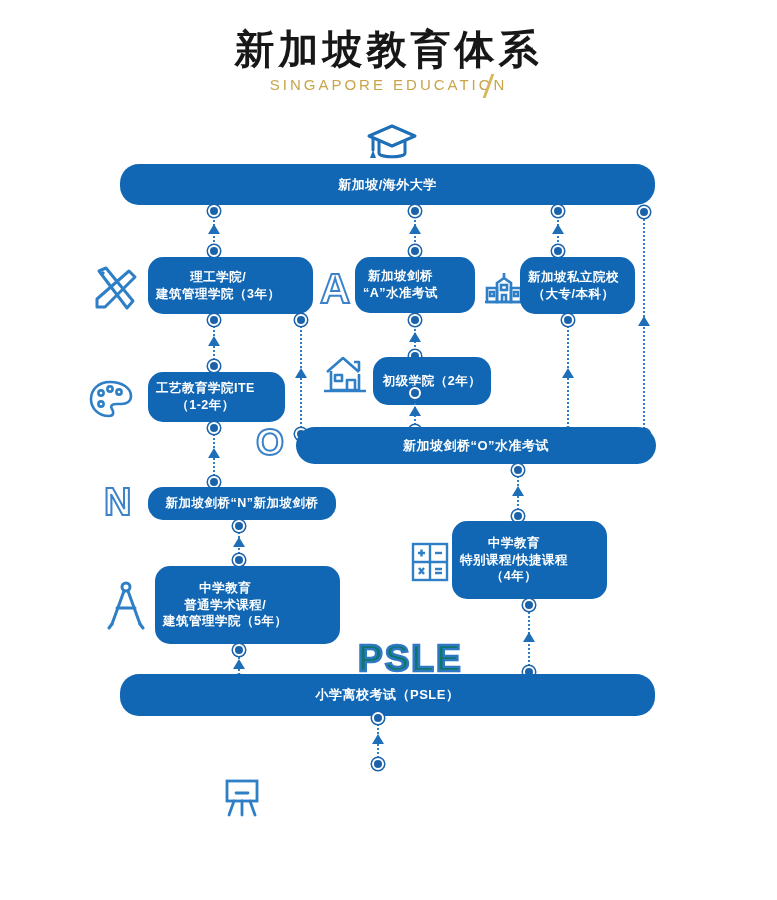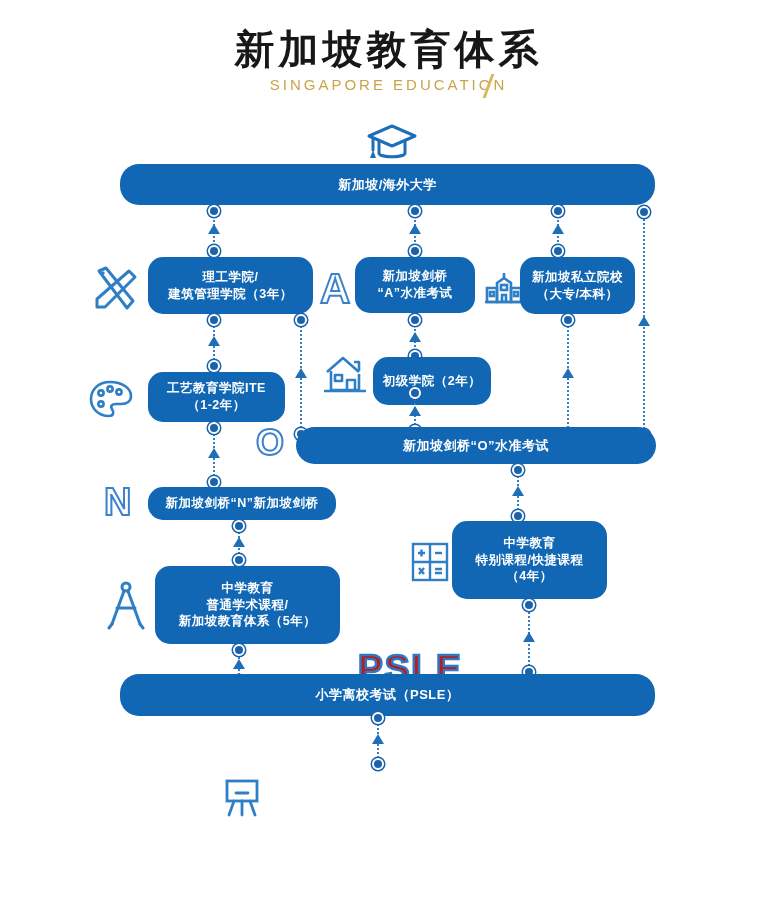--- a/index.html
+++ b/index.html
@@ -22,21 +22,21 @@
   }
   .subtitle-slash{
     position:absolute;left:487px;top:74px;width:18px;height:24px;
     border-left:3px solid #d8b65c;transform:skewX(-20deg);
   }
 
   
   .box{
     position:absolute;background:#1167b4;color:#ffffff;
     border-radius:15px;box-sizing:border-box;
-    display:flex;align-items:center;justify-content:center;
+    display:flex;align-items:center;justify-content:flex-start;
     text-align:center;line-height:1.35;font-size:12.5px;font-weight:700;
     letter-spacing:.5px;padding:4px 8px;
   }
   .box.wide{border-radius:19px;font-size:13px;}
   .box span{display:block;width:100%;}
 
   
   .conn{position:absolute;width:14px;}
   .conn .dline{
     position:absolute;left:6px;top:0;width:0;height:100%;
@@ -57,21 +57,21 @@
 
   
   .bigletter{
     position:absolute;font-family:"Liberation Sans","DejaVu Sans",sans-serif;
     font-weight:700;color:#ffffff;
     -webkit-text-stroke:2px #3c82cb;text-shadow:0 0 0 #3c82cb;
     line-height:1;
   }
   .psle-word{
     position:absolute;font-size:37px;font-weight:700;letter-spacing:2px;
-    color:#b91c1c;-webkit-text-stroke:2.4px #2f79c4;line-height:1;margin-top:10px;
+    color:#0f766e;-webkit-text-stroke:2.4px #2f79c4;line-height:1;
   }
 
   
   .icon{position:absolute;}
   .icon svg{display:block;}
 </style>
 </head>
 <body>
 
 <div class="stage">
@@ -309,21 +309,21 @@
         <path d="M6 44 L3 48"></path>
         <path d="M34 44 L37 48"></path>
       </g>
     </svg>
   </div>
 
   <div class="box" style="left:155px;top:566px;width:185px;height:78px;">
     <div>
       <span>中学教育</span>
       <span>普通学术课程/</span>
-      <span>新加坡教育体系（5年）</span>
+      <span>建筑管理学院（5年）</span>
     </div>
   </div>
 
   <div class="conn" style="left:232px;top:644px;height:43px;">
     <div class="dline"></div>
       <div class="node top"></div>
     <div class="arrow" style="top:15px;"></div>
       <div class="node bot"></div>
   </div>
 

